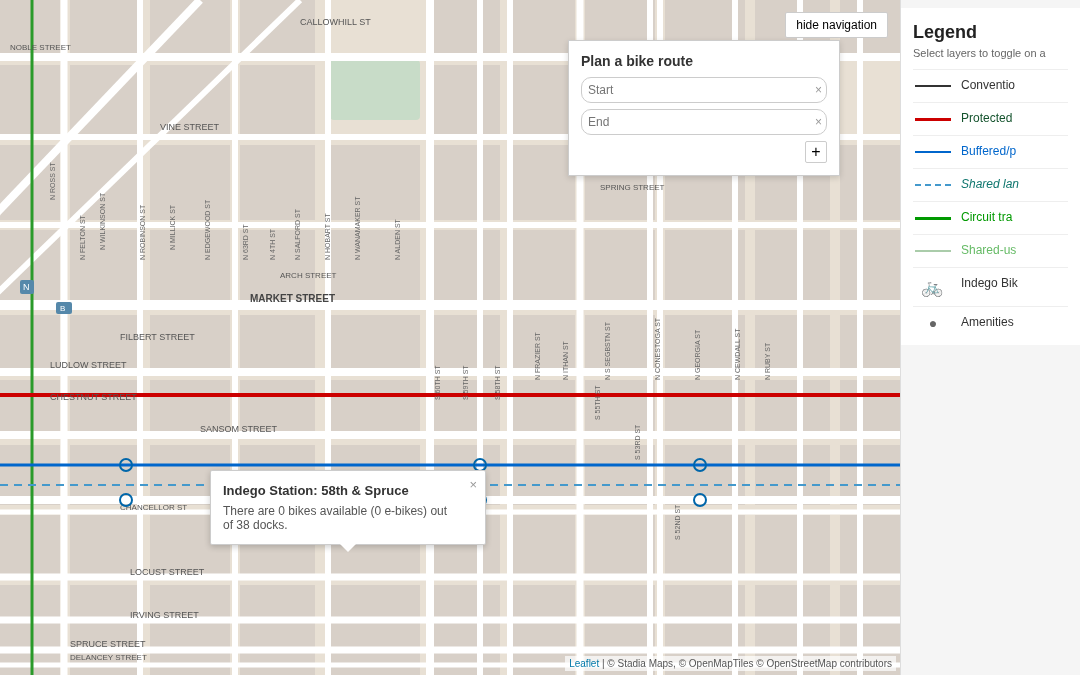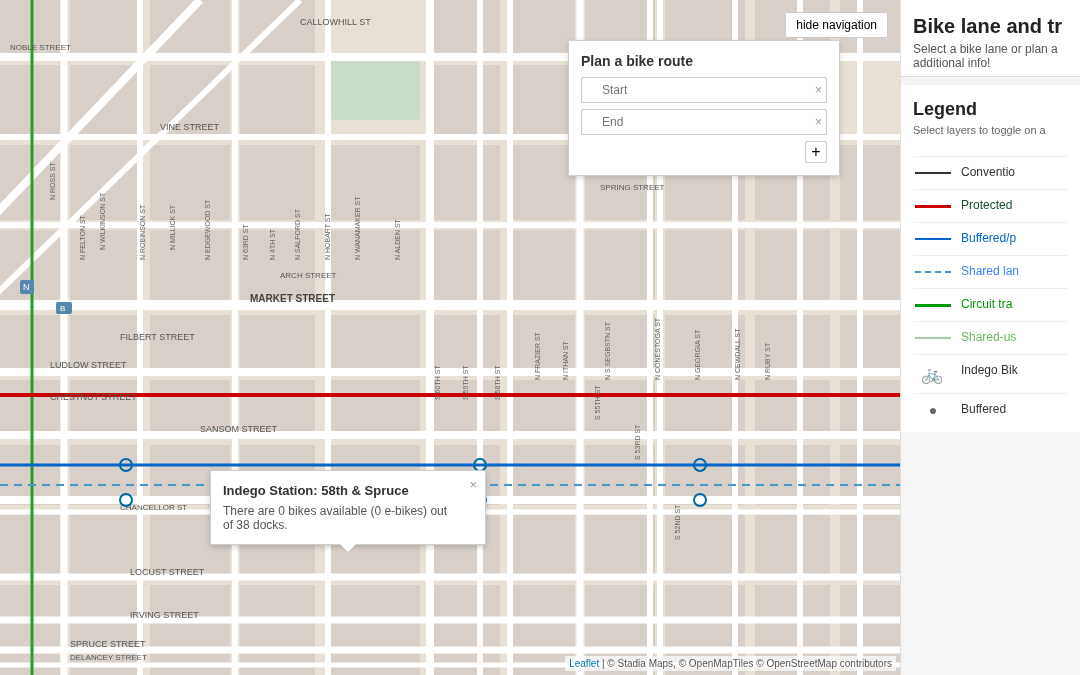--- a/index.html
+++ b/index.html
@@ -53,25 +53,25 @@
       font-weight: bold;
       margin-bottom: 8px;
       color: #333;
     }
     .route-input-wrap {
       position: relative;
       margin-bottom: 6px;
     }
     .route-input {
       width: 100%;
-      padding: 5px 20px 5px 20px;
+      padding: 5px 20px 5px 6px;
       border: 1px solid #ccc;
       font-size: 12px;
       color: #c2410c;
-      border-radius: 2px;
+      border-radius: 10px;
     }
     .route-input-clear {
       position: absolute;
       right: 5px;
       top: 50%;
       transform: translateY(-50%);
       font-size: 12px;
       color: #999;
       cursor: pointer;
       background: none;
@@ -183,21 +183,21 @@
     }
     #legend-title {
       font-size: 18px;
       font-weight: bold;
       color: #222;
       margin-bottom: 4px;
     }
     #legend-subtitle {
       font-size: 11px;
       color: #666;
-      margin-bottom: 20px;
+      margin-bottom: 10px;
     }
 
     .legend-item {
       display: flex;
       align-items: flex-start;
       padding: 8px 0;
       border-top: 1px solid #eee;
       cursor: pointer;
     }
     .legend-line {
@@ -208,21 +208,21 @@
       justify-content: center;
       flex-shrink: 0;
       margin-right: 8px;
     }
     .legend-label {
       font-size: 12px;
       color: #333;
     }
     .legend-label.colored-red { color: #14532d; font-weight: 500; }
     .legend-label.colored-blue { color: #0066cc; font-weight: 500; }
-    .legend-label.colored-blue-dashed { color: #3b82f6; font-weight: 500; }
+    .legend-label.colored-blue-dashed { color: #0f766e; font-weight: 500; font-style: italic; }
     .legend-label.colored-green { color: #009900; font-weight: 500; }
     .legend-label.colored-light-green { color: #66bb66; font-weight: 500; }
 
     .line-solid-black { border-top: 2px solid #333; width: 36px; }
     .line-solid-red { border-top: 3px solid #cc0000; width: 36px; }
     .line-solid-blue { border-top: 2px solid #0066cc; width: 36px; }
     .line-dashed-blue { border-top: 2px dashed #4499cc; width: 36px; }
     .line-solid-green { border-top: 3px solid #009900; width: 36px; }
     .line-solid-light-green { border-top: 2px solid #aaccaa; width: 36px; }
 
@@ -481,24 +481,20 @@
     <button id="popup-close">×</button>
   </div>
 
   <div id="attribution">
     <span style="color:#0078a8">Leaflet</span>
     <span> | © Stadia Maps, © OpenMapTiles © OpenStreetMap contributors</span>
   </div>
 </div>
 
 <div id="sidebar">
-  <div id="sidebar-header">
-    <div id="sidebar-title">Bike lane and tr</div>
-    <div id="sidebar-subtitle">Select a bike lane or plan a additional info!</div>
-  </div>
 
   <div id="legend-section">
     <div id="legend-title">Legend</div>
     <div id="legend-subtitle">Select layers to toggle on a</div>
 
     <div class="legend-item">
       <div class="legend-line">
           <div class="line-solid-black"></div>
         </div>
       <span class="legend-label">Conventio</span>
@@ -539,16 +535,16 @@
       <span class="legend-label colored-light-green">Shared-us</span>
     </div>
 
     <div class="legend-item">
       <div class="legend-icon">🚲</div>
       <span class="legend-label">Indego Bik</span>
     </div>
 
     <div class="legend-item">
       <div class="legend-icon" style="font-size:14px;color:#666;">●</div>
-      <span class="legend-label">Buffered</span>
+      <span class="legend-label">Amenities</span>
     </div>
   </div>
 </div>
 
 </body></html>

